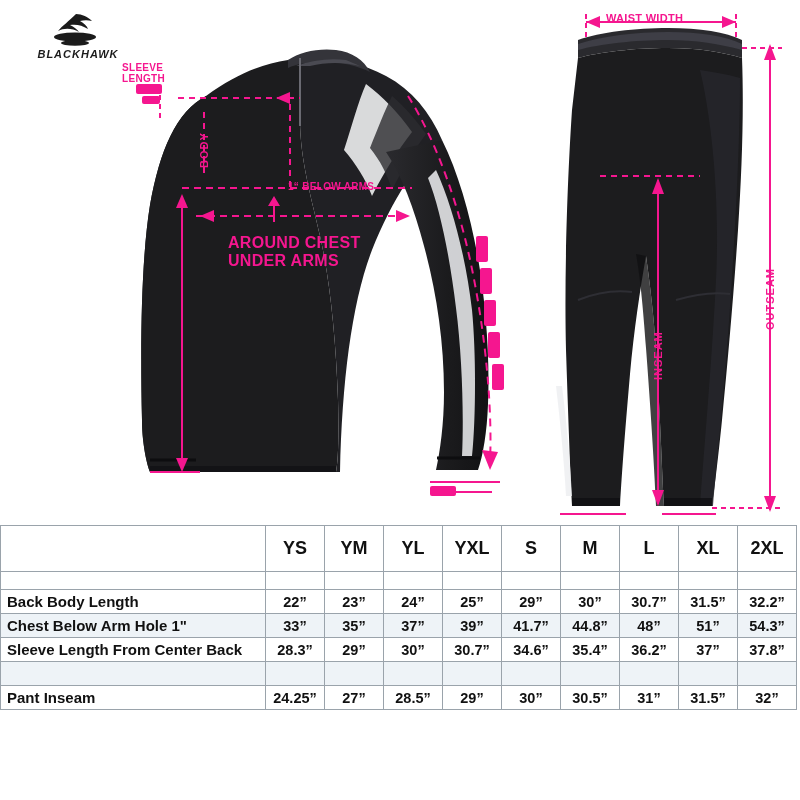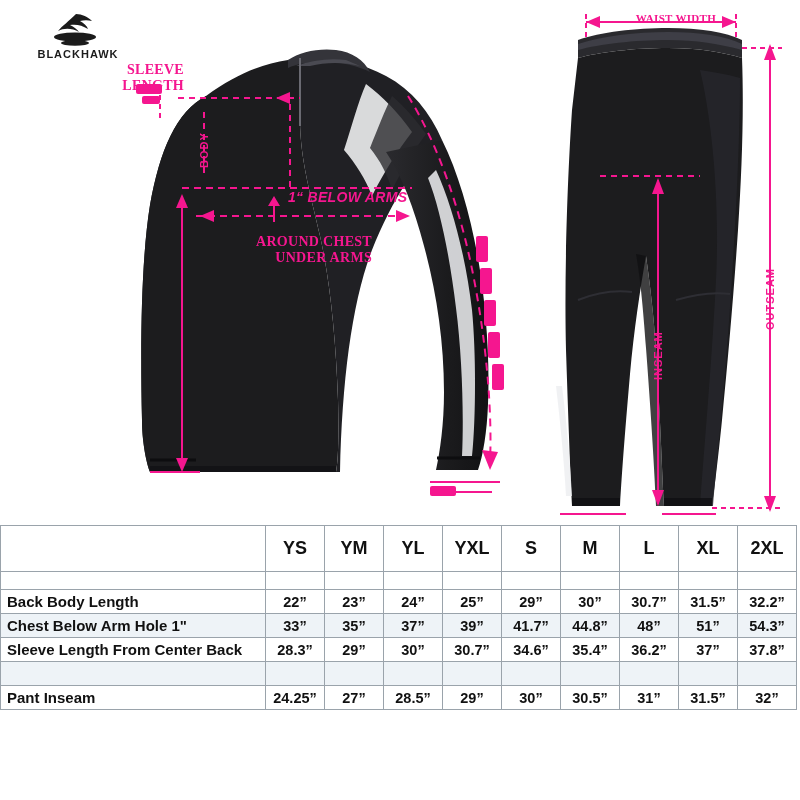--- a/index.html
+++ b/index.html
@@ -9,33 +9,33 @@
     background: #ffffff;
     font-family: "Liberation Sans", sans-serif;
     overflow: hidden;
     position: relative;
   }
   #stage { position: relative; width: 800px; height: 800px; }
 
   
   .illus { position: absolute; left: 0; top: 0; width: 800px; height: 525px; background:#fff; }
 
-  .logo { position: absolute; left: 18px; top: 12px; width: 120px; height: 60px; }
+  .logo { position: absolute; left: 18px; top: 12px; width: 120px; height: 60px; font-style: italic; }
   .logo-mark { position:absolute; left:28px; top:0px; width:58px; height:34px; }
   .logo-text { position:absolute; left:0px; top:36px; width:120px; height:16px;
     font-size:11px; font-weight:bold; letter-spacing:1px; color:#1b1b1b;
     text-align:center; white-space:nowrap; overflow:hidden; }
 
   svg.art { position: absolute; left:0; top:0; width:800px; height:525px; }
 
   .mlabel {
     position:absolute; color:#F5168F; font-weight:bold; letter-spacing:0.3px;
-    font-size:14px; line-height:1.12; white-space:nowrap;
+    font-size:10px; line-height:1.12; white-space:nowrap;
   }
-  .mlabel.c { text-align:right;font-family:Liberation Serif, serif; }
+  .mlabel.c { text-align:left; }
   .vert-label {
     position:absolute; color:#F5168F; font-weight:bold; font-size:11px;
     letter-spacing:1px;
     transform: rotate(-90deg); transform-origin: left top; white-space:nowrap;
   }
 
   
   .table-wrap { position:absolute; left:0; top:525px; width:800px; height:275px; }
   table { border-collapse: collapse; width: 644px; table-layout: fixed; border-radius: 30px; }
   th, td {
@@ -213,23 +213,23 @@
 
         <path d="M560 514 L626 514"></path>
         <path d="M662 514 L716 514"></path>
       </g>
     </svg>
 
     <div class="mlabel c" style="left:122px; top:62px; width:62px;">SLEEVE<br>LENGTH</div>
 
     <div class="vert-label" style="left:198px; top:168px;">BODY</div>
 
-    <div class="mlabel" style="left:288px; top:190px;font-style:italic;">1“ BELOW ARMS</div>
-
-    <div class="mlabel c" style="left:240px; top:234px; width:132px; font-size:14px;">AROUND CHEST<br>UNDER ARMS</div>
+    <div class="mlabel" style="left:288px; top:181px;">1“ BELOW ARMS</div>
+
+    <div class="mlabel c" style="left:228px; top:234px; width:132px; font-size:16px;">AROUND CHEST<br>UNDER ARMS</div>
 
     <div class="mlabel c" style="left:606px; top:12px; width:110px; font-size:11px;">WAIST WIDTH</div>
 
     <div class="vert-label" style="left:764px; top:330px; font-size:11px;">OUTSEAM</div>
 
     <div class="vert-label" style="left:652px; top:380px; font-size:11px;">INSEAM</div>
   </div>
 
   <div class="table-wrap">
     <table>

